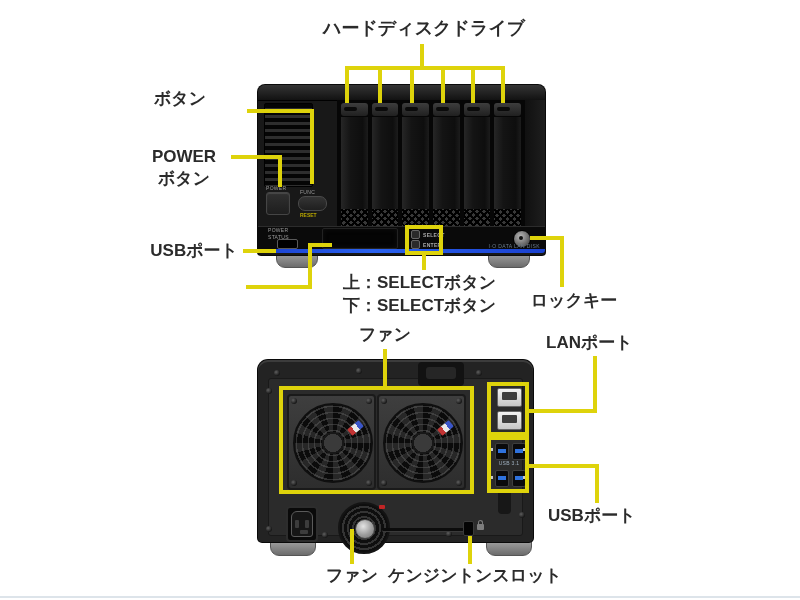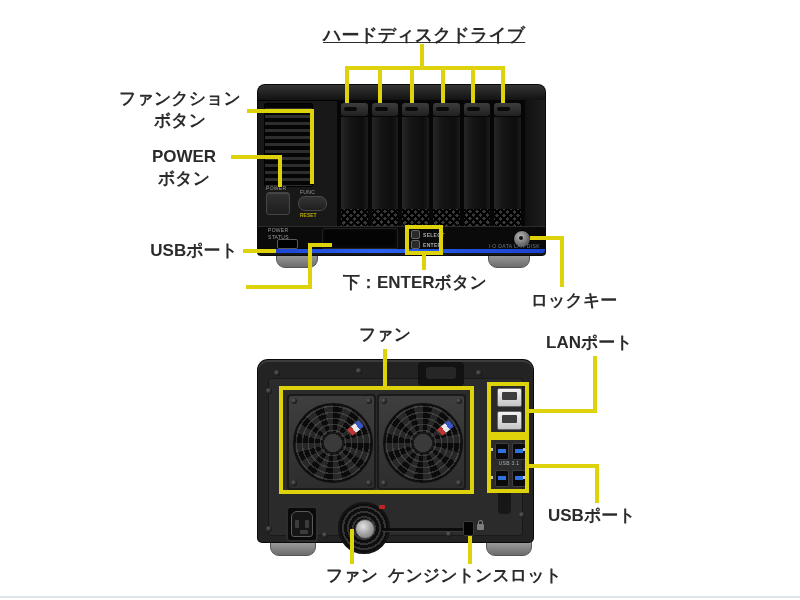--- a/index.html
+++ b/index.html
@@ -245,37 +245,37 @@
       <rect x="281" y="388" width="191" height="104"></rect>
       <rect x="489" y="384" width="38" height="50"></rect>
       <rect x="489" y="438" width="38" height="53"></rect>
       <path d="M595 356 V411 H527"></path>
       <path d="M527 466 H597 V503"></path>
       <path d="M352 529 V564"></path>
       <path d="M470 536 V564"></path>
     </g>
   </svg>
 
-  <div class="lbl big center" style="left:323px;top:24px;width:197px;text-decoration:underline;">ハードディスクドライブ</div>
+  <div class="lbl big center" style="left:323px;top:17px;width:197px;">ハードディスクドライブ</div>
 
   <div class="lbl center" style="left:112px;top:88px;width:136px;">
-    <div>ファンクション</div>
     <div>ボタン</div>
   </div>
 
   <div class="lbl center" style="left:130px;top:146px;width:108px;">
     <div>POWER</div>
     <div>ボタン</div>
   </div>
 
   <div class="lbl right" style="left:128px;top:240px;width:110px;">USBポート</div>
 
 
   <div class="lbl" style="left:343px;top:271px;line-height:23px;">
-    <div>下：ENTERボタン</div>
+    <div>上：SELECTボタン</div>
+    <div>下：SELECTボタン</div>
   </div>
 
   <div class="lbl center" style="left:528px;top:290px;width:92px;">ロックキー</div>
 
   <div class="lbl center" style="left:350px;top:324px;width:70px;">ファン</div>
 
   <div class="lbl" style="left:546px;top:332px;">LANポート</div>
 
   <div class="lbl" style="left:548px;top:505px;">USBポート</div>
 

